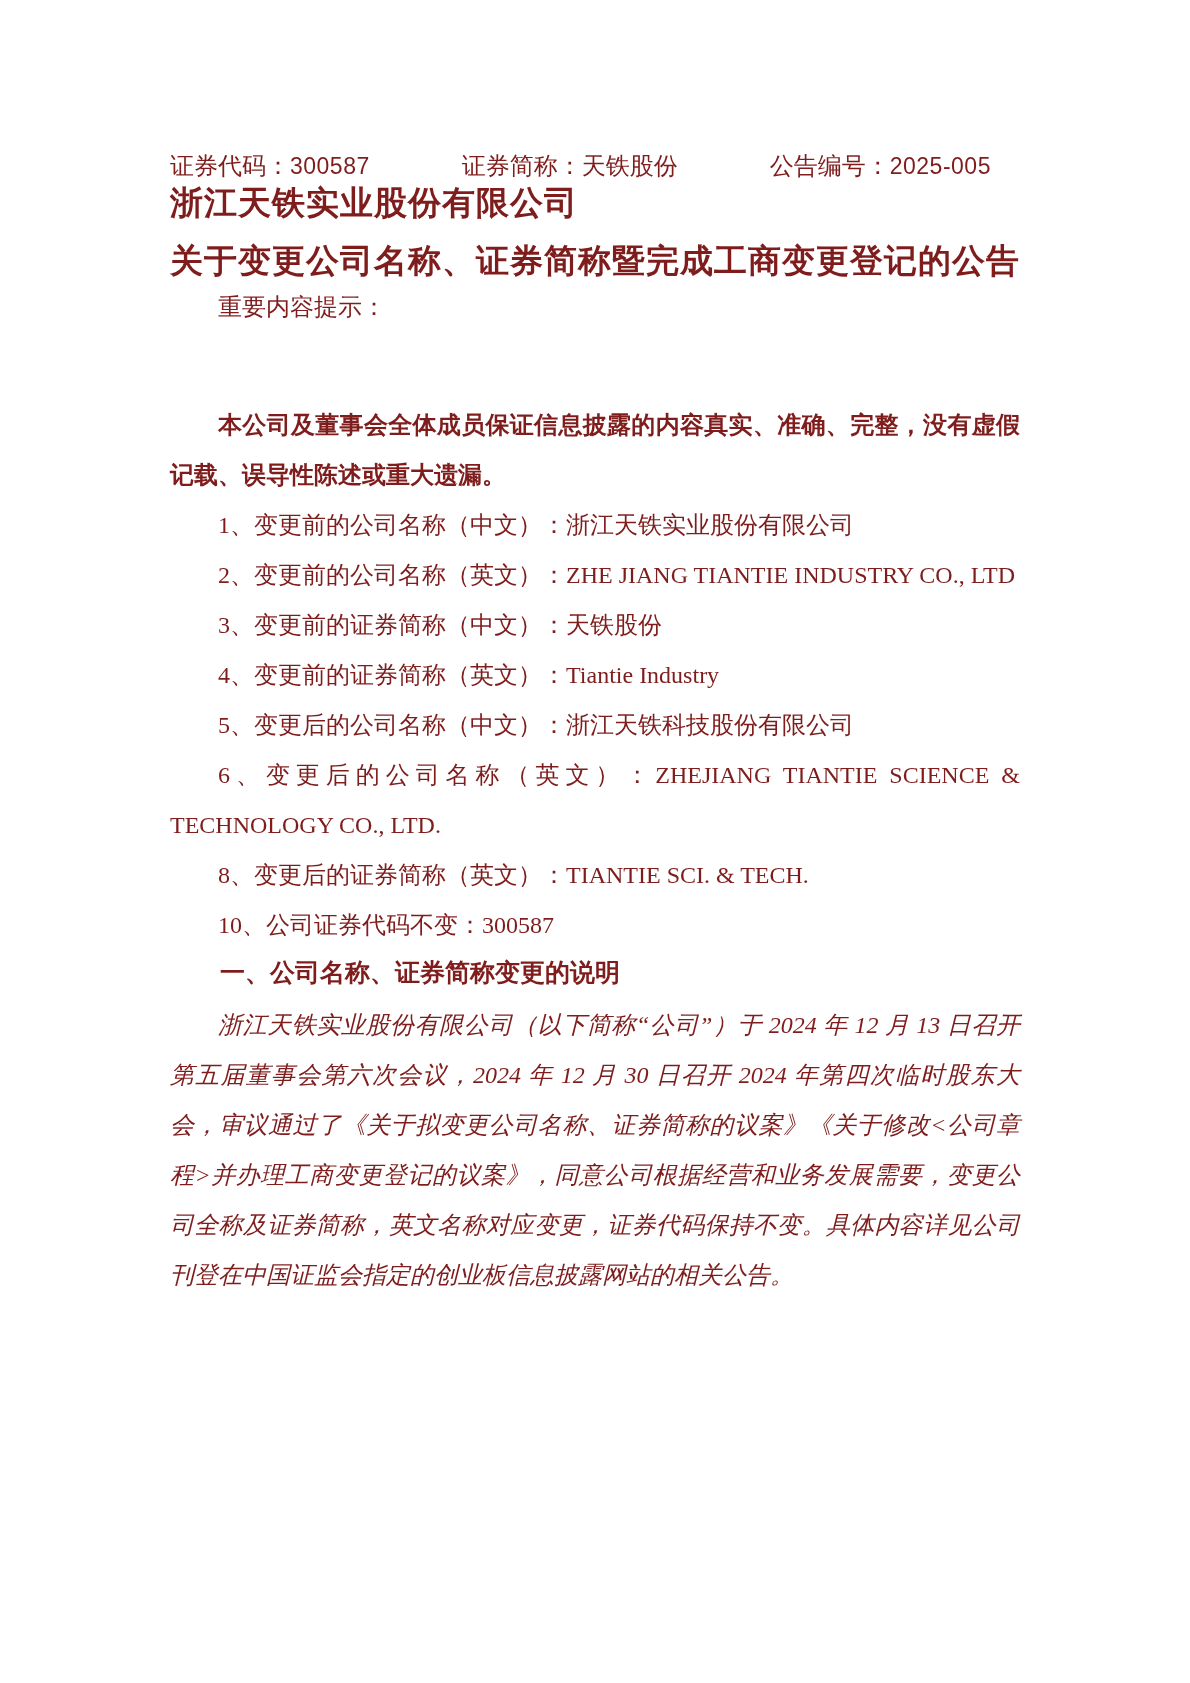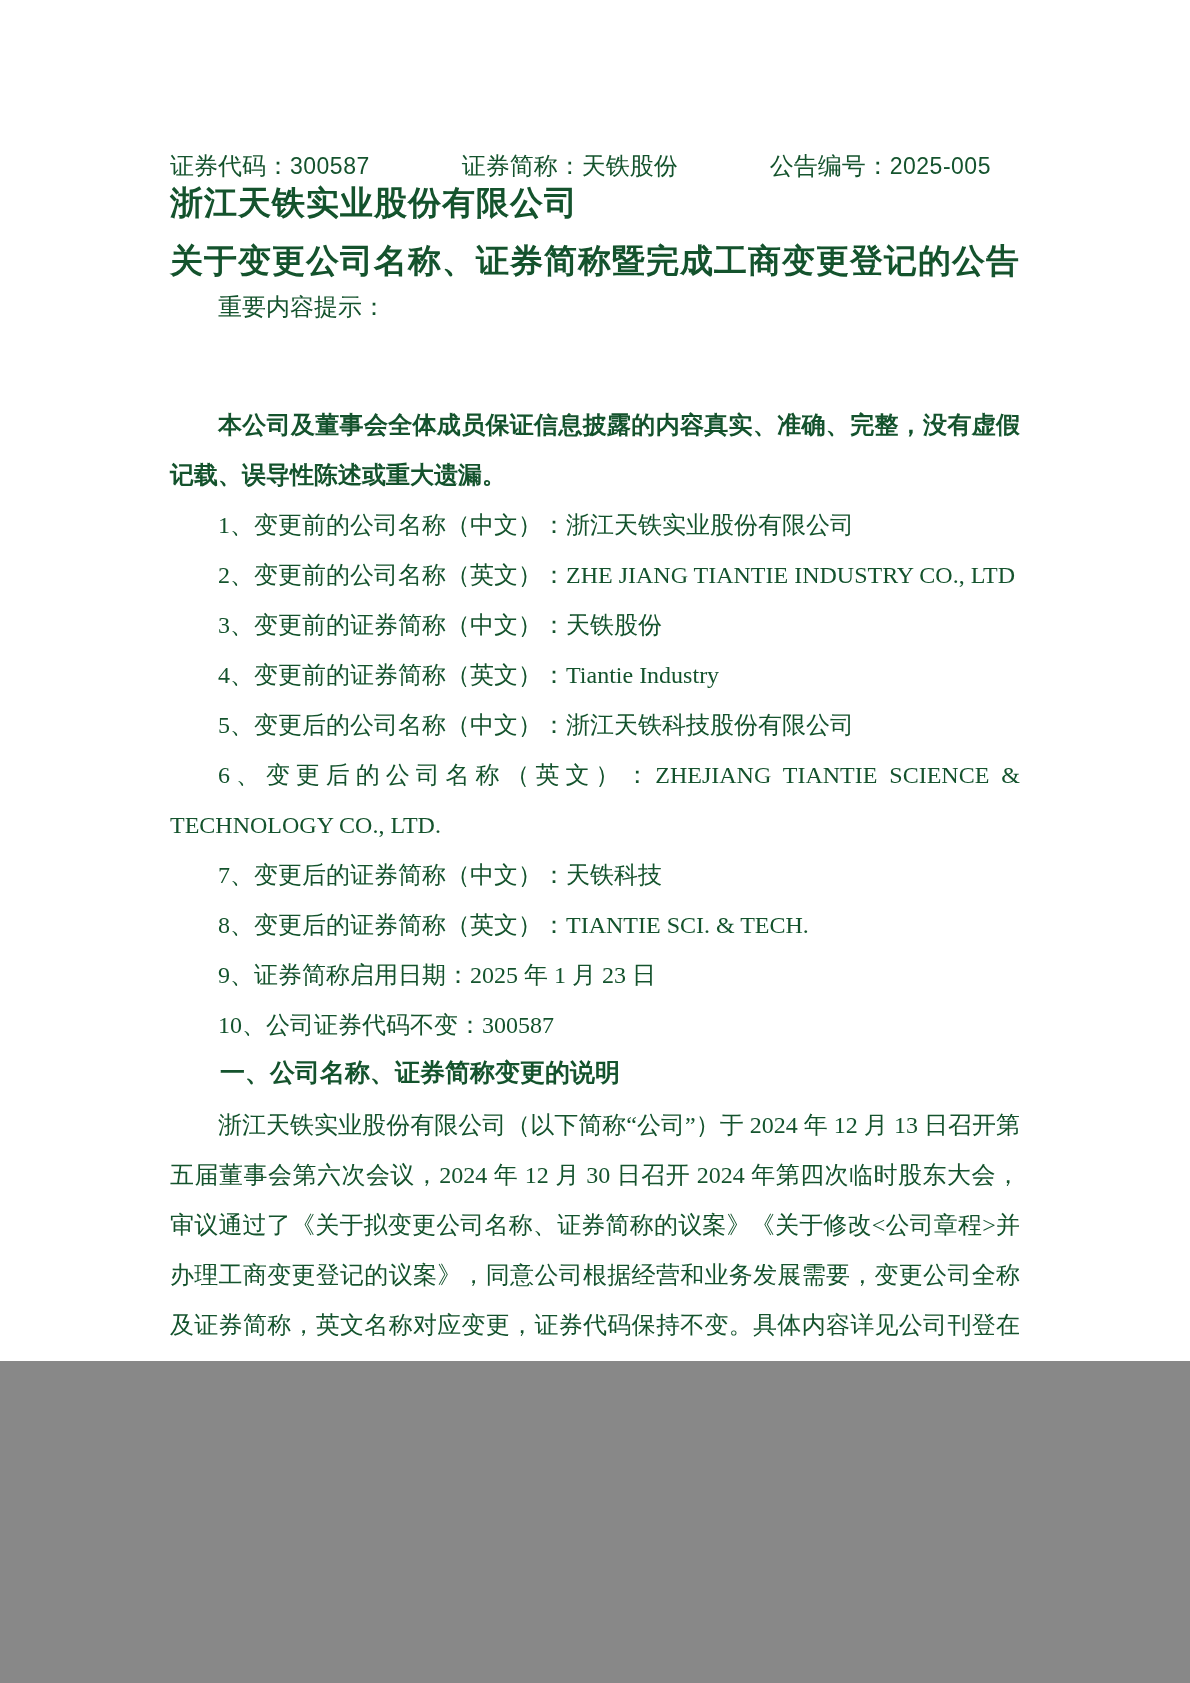--- a/index.html
+++ b/index.html
@@ -1,23 +1,23 @@
 <!DOCTYPE html>
 <html lang="zh"><head>
 <meta charset="utf-8">
 <style>
   * { margin: 0; padding: 0; box-sizing: border-box; }
   html, body { background: #888; }
   .page {
     position: relative;
     width: 1190px;
-    height: 1361px;
+    height: 1683px;
     margin: 0 auto;
     background: #ffffff;
-    color: #14532d;
+    color: #7f1d1d;
     font-family: "Liberation Serif", "DejaVu Serif", serif;
     padding: 150px 170px 0 170px;
     overflow: hidden;
   }
   
   .doc-header {
     display: flex;
     flex-wrap: nowrap;
     align-items: baseline;
     gap: 92px;
@@ -68,20 +68,21 @@
   }
   .section-heading {
     font-family: Liberation Mono, monospace;
     font-weight: bold;
     font-size: 25px;
     text-indent: 2em;
   }
   .section-body {
     text-indent: 2em;
     text-align: justify;
+    font-style: italic;
   }
 </style>
 </head>
 <body>
 
 <div class="page">
 
   <div class="doc-header">
     <span class="seg">
       <span>证券代码：</span>
@@ -104,23 +105,21 @@
   <p class="bodytext tip">重要内容提示：</p>
 
   <p class="bodytext disclaimer">本公司及董事会全体成员保证信息披露的内容真实、准确、完整，没有虚假记载、误导性陈述或重大遗漏。</p>
 
   <p class="bodytext kp-item">1、变更前的公司名称（中文）：浙江天铁实业股份有限公司</p>
   <p class="bodytext kp-item">2、变更前的公司名称（英文）：ZHE JIANG TIANTIE INDUSTRY CO., LTD</p>
   <p class="bodytext kp-item">3、变更前的证券简称（中文）：天铁股份</p>
   <p class="bodytext kp-item">4、变更前的证券简称（英文）：Tiantie Industry</p>
   <p class="bodytext kp-item">5、变更后的公司名称（中文）：浙江天铁科技股份有限公司</p>
   <p class="bodytext kp-item">6、变更后的公司名称（英文）：ZHEJIANG TIANTIE SCIENCE &amp; TECHNOLOGY CO., LTD.</p>
-  <p class="bodytext kp-item">7、变更后的证券简称（中文）：天铁科技</p>
   <p class="bodytext kp-item">8、变更后的证券简称（英文）：TIANTIE SCI. &amp; TECH.</p>
-  <p class="bodytext kp-item">9、证券简称启用日期：2025 年 1 月 23 日</p>
   <p class="bodytext kp-item">10、公司证券代码不变：300587</p>
 
   <p class="bodytext section-heading">一、公司名称、证券简称变更的说明</p>
 
   <p class="bodytext section-body">浙江天铁实业股份有限公司（以下简称“公司”）于 2024 年 12 月 13 日召开第五届董事会第六次会议，2024 年 12 月 30 日召开 2024 年第四次临时股东大会，审议通过了《关于拟变更公司名称、证券简称的议案》《关于修改&lt;公司章程&gt;并办理工商变更登记的议案》，同意公司根据经营和业务发展需要，变更公司全称及证券简称，英文名称对应变更，证券代码保持不变。具体内容详见公司刊登在中国证监会指定的创业板信息披露网站的相关公告。</p>
 
 
 </div>
 
 </body></html>

